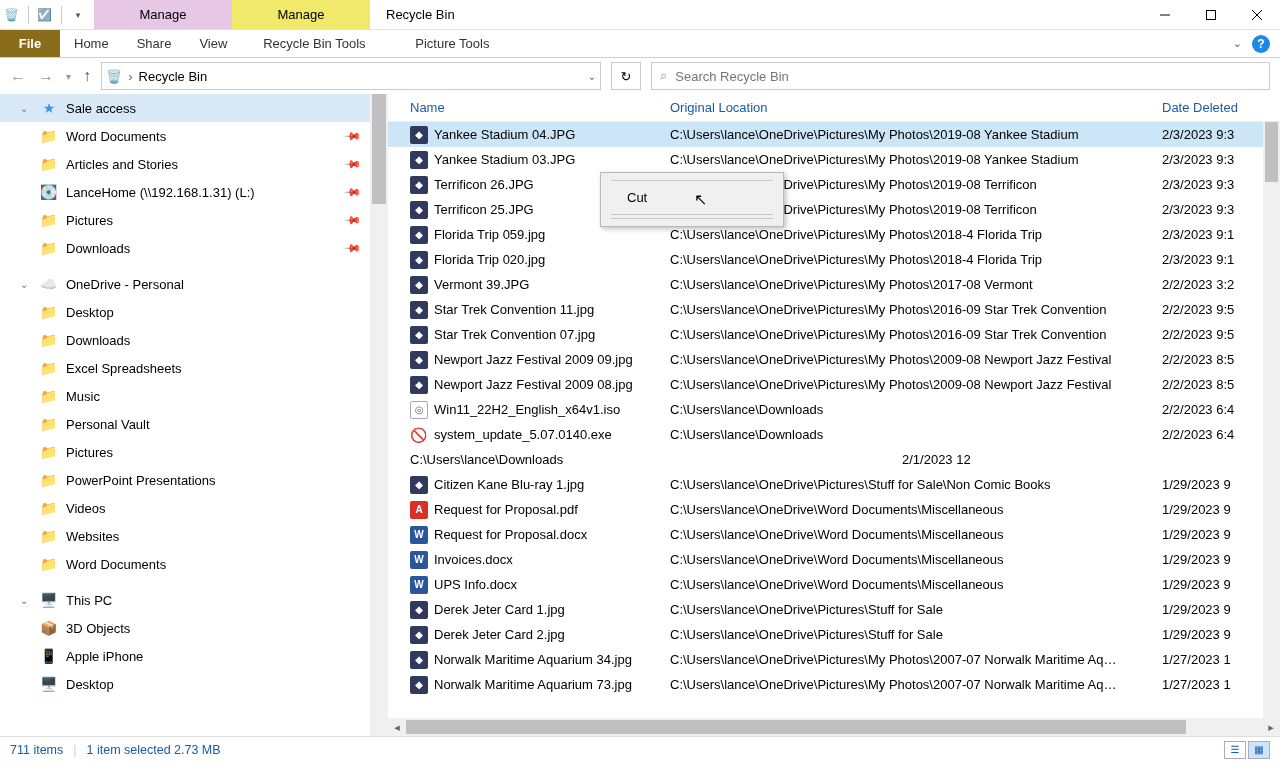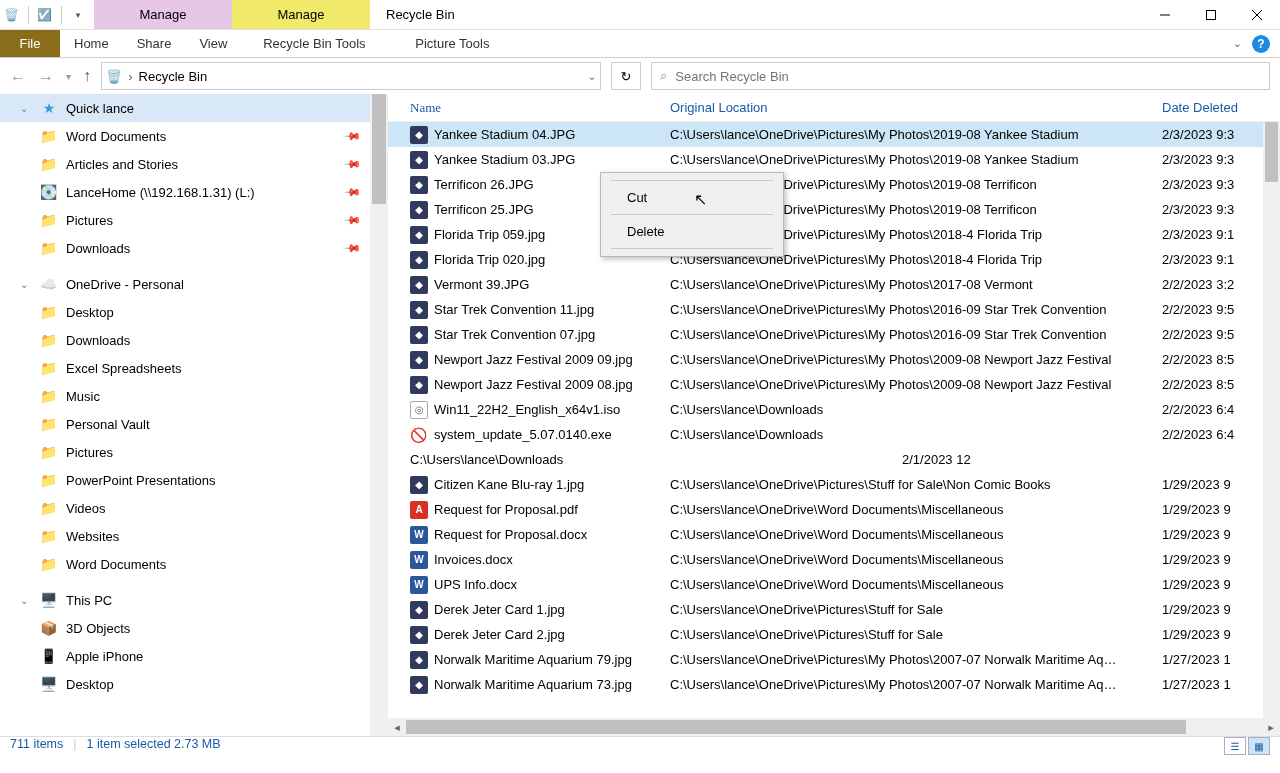--- a/index.html
+++ b/index.html
@@ -14,21 +14,21 @@
 .context-tab { width: 138px; text-align: center; line-height: 30px; font-size: 13px; }
 .ctx-purple { background: #e6c7e6; }
 .ctx-yellow { background: #f1e96a; }
 .titlebar-title { padding-left: 16px; line-height: 30px; font-size: 13px; }
 .titlebar-spacer { flex: 1; }
 .win-controls { display: flex; }
 .win-btn { width: 46px; display: flex; align-items: center; justify-content: center; font-size: 13px; }
 
 
 .ribbon { display: flex; align-items: center; height: 28px; border-bottom: 1px solid #d0d0d0; }
-.file-tab { width: 60px; height: 100%; background: #8a6d1a; color: #fff; display: flex; align-items: center; justify-content: center; font-size: 13px; }
+.file-tab { width: 60px; height: 100%; background: #8a6d1a; color: #fff; display: flex; align-items: center; justify-content: center; font-size: 13px; font-weight: bold; }
 .r-tab { padding: 0 14px; height: 100%; display: flex; align-items: center; font-size: 13px; color: #333; }
 .r-tab.context-sub { width: 138px; justify-content: center; padding: 0; }
 .ribbon-right { margin-left: auto; display: flex; align-items: center; gap: 10px; padding-right: 10px; }
 .help-icon { width: 18px; height: 18px; border-radius: 50%; background: #1e88e5; color: #fff; display: flex; align-items: center; justify-content: center; font-size: 12px; font-weight: bold; }
 
 
 .navrow { display: flex; align-items: center; height: 36px; padding: 4px 10px; gap: 10px; }
 .nav-arrows { display: flex; align-items: center; gap: 12px; color: #999; font-size: 16px; }
 .up-arrow { color: #555; }
 .address-bar { flex: 0 0 500px; height: 28px; border: 1px solid #ccc; display: flex; align-items: center; padding: 0 4px; gap: 6px; }
@@ -49,21 +49,21 @@
 .tree-indent1 { padding-left: 40px; }
 .tree-gap { height: 8px; }
 .tree-icon { width: 18px; height: 18px; display: inline-flex; align-items: center; justify-content: center; font-size: 14px; }
 .folder-y { color: #f7c93f; }
 .star-b { color: #3a9bdc; }
 .chev { width: 12px; color: #777; font-size: 10px; }
 
 
 .content { flex: 1; display: flex; flex-direction: column; min-width: 0; }
 .col-headers { display: flex; height: 28px; align-items: center; color: #1a5aa8; border-bottom: 1px solid #eee; padding-left: 22px; }
-.col-name { width: 260px; font-family: Liberation Serif, serif; }
+.col-name { width: 260px; }
 .col-loc { width: 492px; }
 .col-date { flex: 1; }
 .file-rows { flex: 1; overflow: hidden; position: relative; }
 .file-row { display: flex; align-items: center; height: 25px; padding-left: 22px; white-space: nowrap; }
 .file-row.sel { background: #cde6f7; }
 .file-row .fname { width: 260px; display: flex; align-items: center; gap: 6px; overflow: hidden; }
 .file-row .floc { width: 492px; overflow: hidden; text-overflow: ellipsis; color: #000; }
 .file-row .fdate { flex: 1; overflow: hidden; }
 .file-icon { width: 18px; height: 18px; border-radius: 2px; display:inline-flex; align-items:center; justify-content:center; font-size:10px; flex-shrink:0;}
 .ico-img { background: #2f3a5c; color:#fff; }
@@ -84,21 +84,21 @@
 
 
 .hscroll { height: 18px; background: #f0f0f0; display: flex; align-items: center; }
 .hscroll .harrow { width: 18px; text-align: center; color: #666; font-size: 11px; }
 .hscroll .htrack { flex: 1; position: relative; height: 14px; }
 .hscroll .hthumb { position: absolute; left: 0; width: 780px; height: 14px; background: #c0c0c0; }
 .content-vscroll { position:absolute; right:0; top:0; width:17px; height:100%; background:#f0f0f0; }
 .content-vthumb { position:absolute; top:0; left:2px; width:13px; height:60px; background:#c0c0c0; }
 
 
-.statusbar { height: 26px; border-top: 1px solid #ddd; display: flex; align-items: flex-start; padding: 0 10px; font-size: 12.5px; color: #1a5aa8; gap: 10px; }
+.statusbar { height: 26px; border-top: 1px solid #ddd; display: flex; align-items: center; padding: 0 10px; font-size: 12.5px; color: #1a5aa8; gap: 10px; }
 .statusbar .right { margin-left: auto; display:flex; gap:2px;}
 .view-btn { width: 22px; height: 18px; border: 1px solid #aac; display:inline-flex; align-items:center; justify-content:center; font-size:10px;}
 .view-btn.active { background:#cde6f7; }
 </style>
 </head>
 <body>
 
 <div class="titlebar">
   <div class="titlebar-left">
     <span class="qat-icon">🗑️</span>
@@ -170,21 +170,21 @@
     <input placeholder="Search Recycle Bin" style="">
   </div>
 </div>
 
 <div class="main">
   <div class="sidebar-wrap">
     <div class="sidebar">
       <div class="tree-item sel">
         <span class="chev">⌄</span>
         <span class="tree-icon star-b">★</span>
-        <span style="font-weight:500;">Quick lance</span>
+        <span style="font-weight:500;">Sale access</span>
       </div>
       <div id="pinned-list">
           <div class="tree-item tree-indent1">
             <span class="tree-icon folder-y">📁</span>
             <span>Word Documents</span>
             <span class="pin">📌</span>
           </div>
           <div class="tree-item tree-indent1">
             <span class="tree-icon folder-y">📁</span>
             <span>Articles and Stories</span>
@@ -450,21 +450,21 @@
           <div class="fname">
             <span class="file-icon ico-img">◆</span>
             <span>Derek Jeter Card 2.jpg</span>
           </div>
           <div class="floc">C:\Users\lance\OneDrive\Pictures\Stuff for Sale</div>
           <div class="fdate">1/29/2023 9</div>
         </div>
         <div class="file-row">
           <div class="fname">
             <span class="file-icon ico-img">◆</span>
-            <span>Norwalk Maritime Aquarium 79.jpg</span>
+            <span>Norwalk Maritime Aquarium 34.jpg</span>
           </div>
           <div class="floc">C:\Users\lance\OneDrive\Pictures\My Photos\2007-07 Norwalk Maritime Aq…</div>
           <div class="fdate">1/27/2023 1</div>
         </div>
         <div class="file-row">
           <div class="fname">
             <span class="file-icon ico-img">◆</span>
             <span>Norwalk Maritime Aquarium 73.jpg</span>
           </div>
           <div class="floc">C:\Users\lance\OneDrive\Pictures\My Photos\2007-07 Norwalk Maritime Aq…</div>
@@ -478,21 +478,20 @@
         </div>
         <div class="harrow">▸</div>
     </div>
   </div>
 </div>
 
 <div class="ctxmenu" id="ctxmenu">
     <div class="msep"></div>
     <div class="mi">Cut</div>
     <div class="msep"></div>
-    <div class="mi">Delete</div>
     <div class="msep"></div>
   </div>
 <div class="cursor">↖</div>
 
 <div class="statusbar">
   <span>711 items</span>
   <span style="color:#ccc;">|</span>
   <span>1 item selected  2.73 MB</span>
   <div class="right">
     <span class="view-btn">☰</span>

